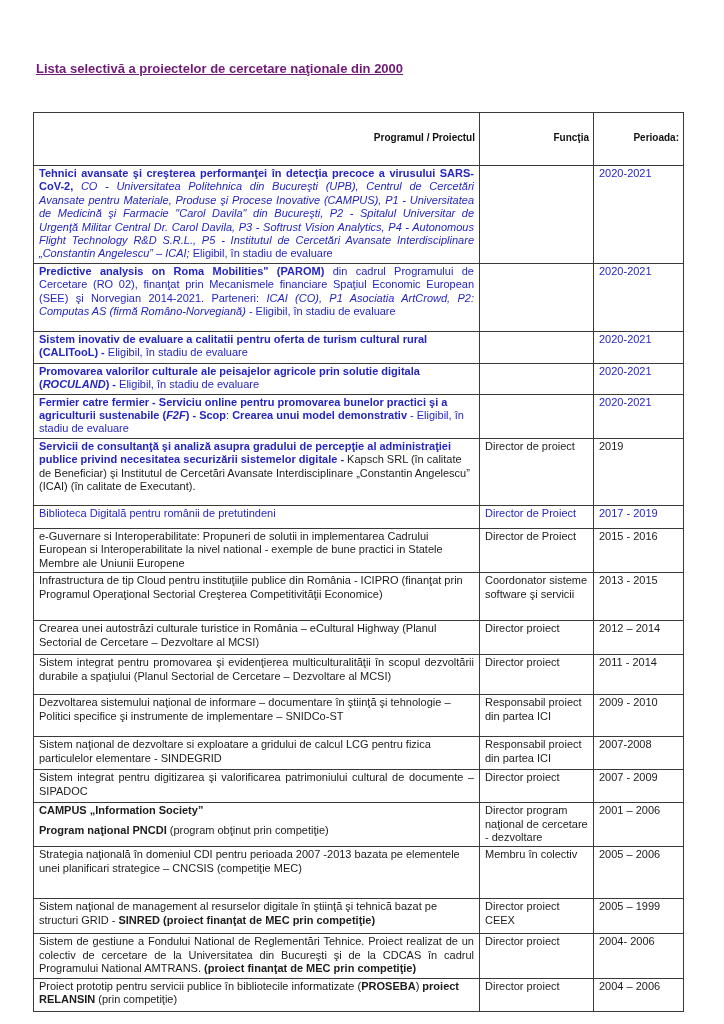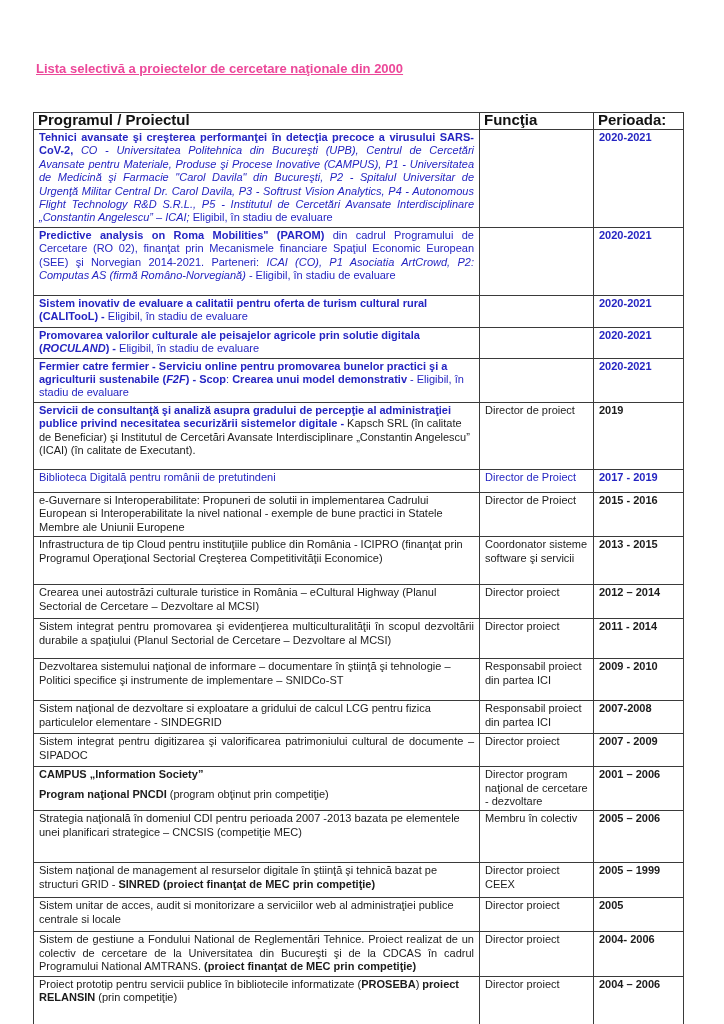--- a/index.html
+++ b/index.html
@@ -5,41 +5,41 @@
   html,body{margin:0;padding:0;background:#ffffff;}
   body{
     width:724px;height:1024px;overflow:hidden;position:relative;
     font-family:"Liberation Sans","DejaVu Sans",sans-serif;
     color:#1c1c1c;
     -webkit-font-smoothing:antialiased;
   }
   .page-title{
     position:absolute;left:36px;top:61px;
     font-size:13px;font-weight:bold;text-decoration:underline;
-    color:#ec4899;white-space:nowrap;
+    color:#701a75;white-space:nowrap;
   }
   table.projects{
     position:absolute;left:33px;top:112px;
     width:650px;border-collapse:collapse;table-layout:fixed;
     font-size:11px;line-height:13.4px;
   }
   table.projects col.c1{width:446px;}
   table.projects col.c2{width:114px;}
   table.projects col.c3{width:90px;}
   table.projects th, table.projects td{
     border:1px solid #3a3a3a;
     vertical-align:top;
     padding:1px 5px 2px 5px;
   }
   table.projects th{
-    font-weight:bold;text-align:left;font-size:15px;
-    padding:0 4px;height:16px;color:#111;
+    font-weight:bold;text-align:right;font-size:10px;
+    padding:18px 4px;height:16px;color:#111;
   }
   td.c-func{padding-left:6px;}
-  td.c-per{padding-left:8px;font-weight:bold;}
+  td.c-per{padding-left:8px;}
   .b{font-weight:bold;}
   .i{font-style:italic;}
   .blue{color:var(--blue,#2525c2);}
   .just{text-align:justify;}
   .parbreak{display:block;height:6px;}
   
   tbody tr:nth-child(1){height:95px;}
   tbody tr:nth-child(2){height:68px;}
   tbody tr:nth-child(3){height:32px;}
   tbody tr:nth-child(4){height:30px;}
@@ -161,25 +161,20 @@
           <td class="c-prog"><span>Strategia naţională în domeniul CDI pentru perioada 2007 -2013 bazata pe elementele unei planificari  strategice – CNCSIS (competiţie MEC)</span></td>
           <td class="c-func">Membru în colectiv</td>
           <td class="c-per">2005 – 2006</td>
         </tr>
         <tr>
           <td class="c-prog"><span>Sistem naţional de  management al resurselor digitale în ştiinţă şi tehnică bazat pe structuri GRID -  </span><span class="b">SINRED (proiect finanţat de MEC prin competiţie)</span></td>
           <td class="c-func">Director proiect CEEX</td>
           <td class="c-per">2005 – 1999</td>
         </tr>
         <tr>
-          <td class="c-prog"><span>Sistem unitar de acces, audit si monitorizare a serviciilor web al administraţiei publice centrale si locale</span></td>
-          <td class="c-func">Director proiect</td>
-          <td class="c-per">2005</td>
-        </tr>
-        <tr>
           <td class="c-prog just"><span>Sistem de gestiune a Fondului National de Reglementări Tehnice. Proiect realizat de un colectiv de cercetare de la Universitatea din Bucureşti şi de la CDCAS în cadrul Programului National AMTRANS. </span><span class="b">(proiect finanţat de MEC prin competiţie)</span></td>
           <td class="c-func">Director proiect</td>
           <td class="c-per">2004- 2006</td>
         </tr>
         <tr>
           <td class="c-prog"><span>Proiect prototip pentru servicii publice în bibliotecile informatizate (</span><span class="b">PROSEBA</span><span>) </span><span class="b">proiect RELANSIN</span><span> (prin competiţie)</span></td>
           <td class="c-func">Director proiect</td>
           <td class="c-per">2004 – 2006</td>
         </tr>
       </tbody>

